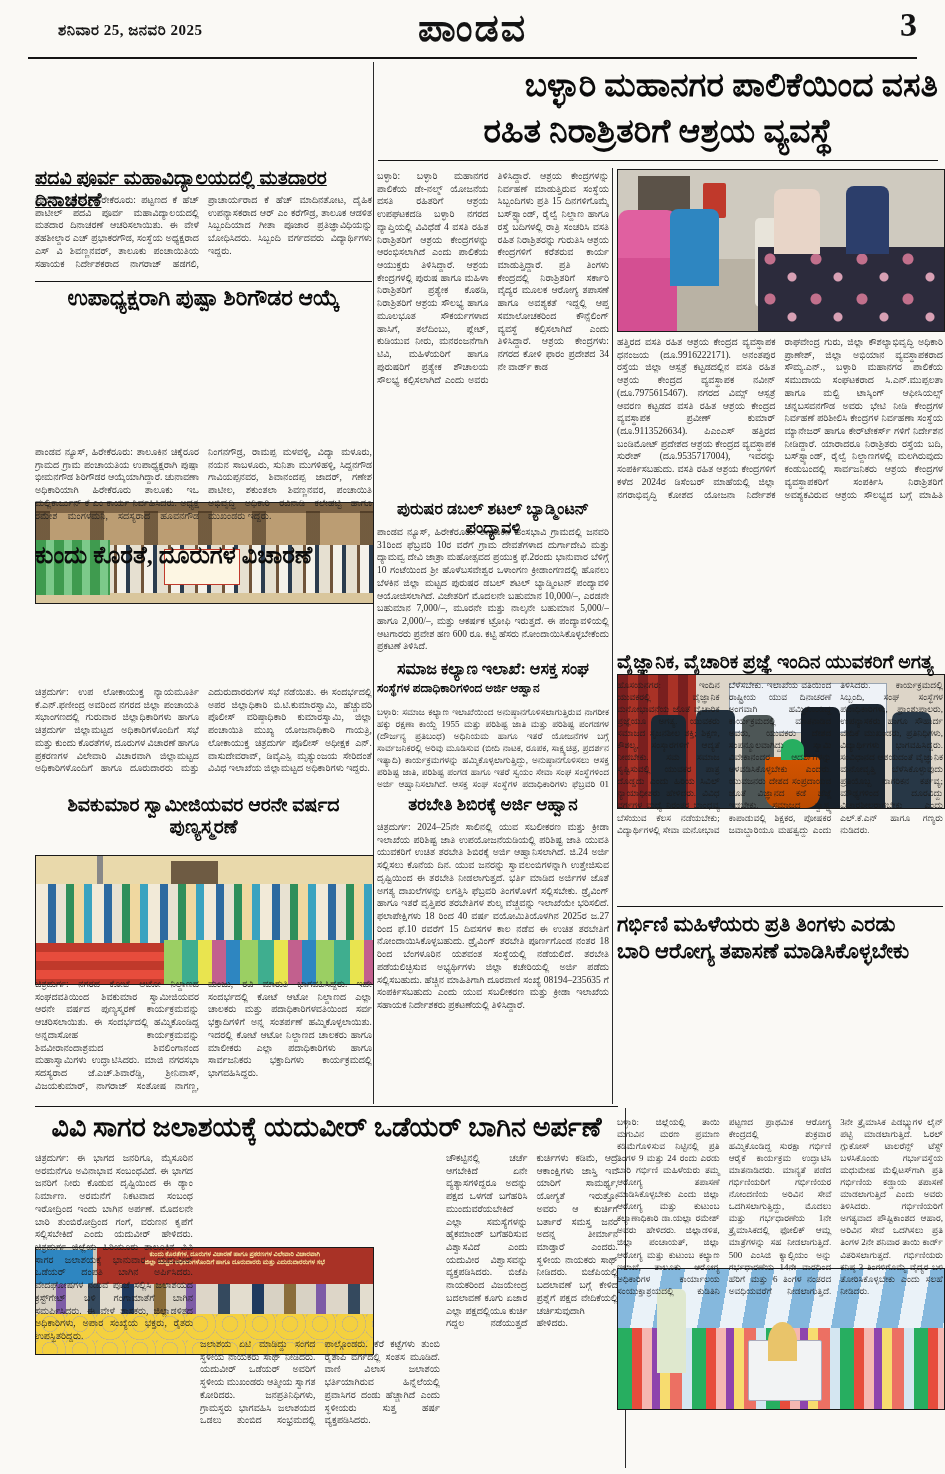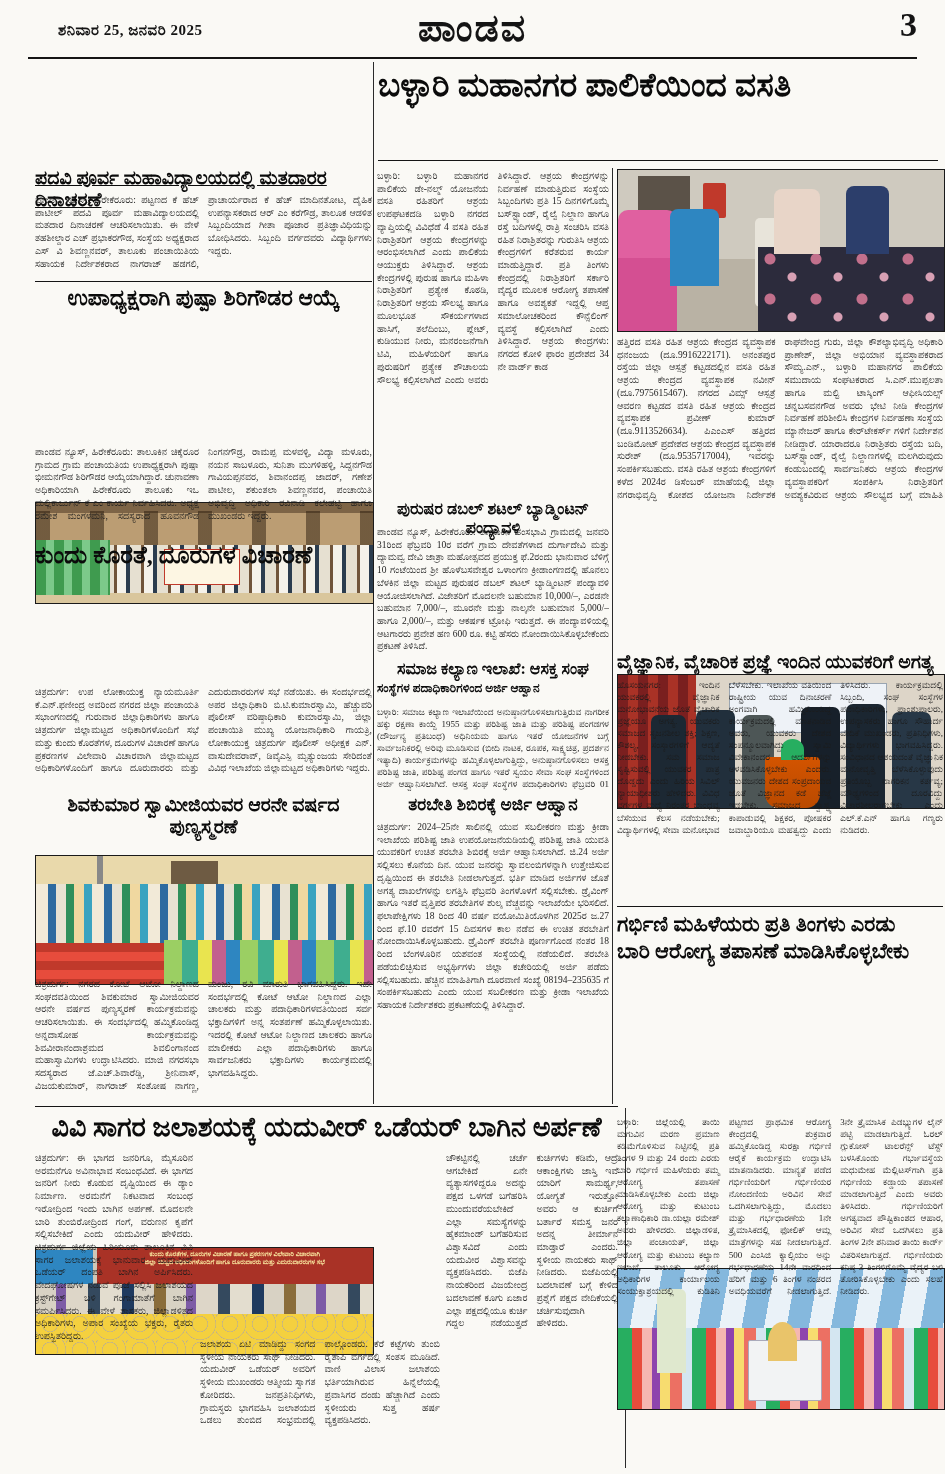--- a/index.html
+++ b/index.html
@@ -27,21 +27,22 @@
   <div class="abs head-date" style="left:58px;top:22px;">ಶನಿವಾರ 25, ಜನವರಿ 2025</div>
   <div class="abs masthead" style="left:0;right:0;top:6px;text-align:center;">ಪಾಂಡವ</div>
   <div class="abs pageno" style="right:28px;top:6px;">3</div>
   <div class="hrule" style="left:28px;right:28px;top:57px;"></div>
 
   <div class="vrule" style="left:373px;top:62px;height:1042px;"></div>
   <div class="vrule" style="left:612px;top:168px;height:936px;"></div>
   <div class="vrule" style="left:625px;top:1108px;height:360px;"></div>
   <div class="hrule" style="left:35px;width:583px;top:1106px;height:1px;"></div>
 
-  <div class="abs hl" style="left:378px;width:560px;top:66px;font-size:33px;text-align:left;">ಬಳ್ಳಾರಿ ಮಹಾನಗರ ಪಾಲಿಕೆಯಿಂದ ವಸತಿ</div>
+  <div class="abs hl" style="left:378px;width:560px;top:66px;font-size:33px;text-align:right;">ಬಳ್ಳಾರಿ ಮಹಾನಗರ ಪಾಲಿಕೆಯಿಂದ ವಸತಿ</div>
+  <div class="abs hl" style="left:378px;width:560px;top:112px;font-size:33px;text-align:center;">ರಹಿತ ನಿರಾಶ್ರಿತರಿಗೆ ಆಶ್ರಯ ವ್ಯವಸ್ಥೆ</div>
   <div class="hrule" style="left:378px;width:560px;top:160px;height:1px;"></div>
 
   <div class="abs body-txt cols2" style="left:377px;width:232px;top:170px;height:326px;overflow:hidden;">ಬಳ್ಳಾರಿ: ಬಳ್ಳಾರಿ ಮಹಾನಗರ ಪಾಲಿಕೆಯ ಡೇ-ನಲ್ಮ್ ಯೋಜನೆಯ ವಸತಿ ರಹಿತರಿಗೆ ಆಶ್ರಯ ಉಪಘಟಕದಡಿ ಬಳ್ಳಾರಿ ನಗರದ ವ್ಯಾಪ್ತಿಯಲ್ಲಿ ವಿವಿಧೆಡೆ 4 ವಸತಿ ರಹಿತ ನಿರಾಶ್ರಿತರಿಗೆ ಆಶ್ರಯ ಕೇಂದ್ರಗಳನ್ನು ಆರಂಭಿಸಲಾಗಿದೆ ಎಂದು ಪಾಲಿಕೆಯ ಆಯುಕ್ತರು ತಿಳಿಸಿದ್ದಾರೆ. ಆಶ್ರಯ ಕೇಂದ್ರಗಳಲ್ಲಿ ಪುರುಷ ಹಾಗೂ ಮಹಿಳಾ ನಿರಾಶ್ರಿತರಿಗೆ ಪ್ರತ್ಯೇಕ ಕೊಠಡಿ, ನಿರಾಶ್ರಿತರಿಗೆ ಆಶ್ರಯ ಸೌಲಭ್ಯ ಹಾಗೂ ಮೂಲಭೂತ ಸೌಕರ್ಯಗಳಾದ ಹಾಸಿಗೆ, ತಲೆದಿಂಬು, ಪ್ಲೇಟ್, ಕುಡಿಯುವ ನೀರು, ಮನರಂಜನೆಗಾಗಿ ಟಿವಿ, ಮಹಿಳೆಯರಿಗೆ ಹಾಗೂ ಪುರುಷರಿಗೆ ಪ್ರತ್ಯೇಕ ಶೌಚಾಲಯ ಸೌಲಭ್ಯ ಕಲ್ಪಿಸಲಾಗಿದೆ ಎಂದು ಅವರು ತಿಳಿಸಿದ್ದಾರೆ. ಆಶ್ರಯ ಕೇಂದ್ರಗಳನ್ನು ನಿರ್ವಹಣೆ ಮಾಡುತ್ತಿರುವ ಸಂಸ್ಥೆಯ ಸಿಬ್ಬಂದಿಗಳು ಪ್ರತಿ 15 ದಿನಗಳಿಗೊಮ್ಮೆ ಬಸ್‌ಸ್ಟ್ಯಾಂಡ್, ರೈಲ್ವೆ ನಿಲ್ದಾಣ ಹಾಗೂ ರಸ್ತೆ ಬದಿಗಳಲ್ಲಿ ರಾತ್ರಿ ಸಂಚರಿಸಿ ವಸತಿ ರಹಿತ ನಿರಾಶ್ರಿತರನ್ನು ಗುರುತಿಸಿ ಆಶ್ರಯ ಕೇಂದ್ರಗಳಿಗೆ ಕರೆತರುವ ಕಾರ್ಯ ಮಾಡುತ್ತಿದ್ದಾರೆ. ಪ್ರತಿ ತಿಂಗಳು ಕೇಂದ್ರದಲ್ಲಿ ನಿರಾಶ್ರಿತರಿಗೆ ಸರ್ಕಾರಿ ವೈದ್ಯರ ಮೂಲಕ ಆರೋಗ್ಯ ತಪಾಸಣೆ ಹಾಗೂ ಅವಶ್ಯಕತೆ ಇದ್ದಲ್ಲಿ ಆಪ್ತ ಸಮಾಲೋಚಕರಿಂದ ಕೌನ್ಸೆಲಿಂಗ್ ವ್ಯವಸ್ಥೆ ಕಲ್ಪಿಸಲಾಗಿದೆ ಎಂದು ತಿಳಿಸಿದ್ದಾರೆ. ಆಶ್ರಯ ಕೇಂದ್ರಗಳು: ನಗರದ ಕೋಳಿ ಫಾರಂ ಪ್ರದೇಶದ 34 ನೇ ವಾರ್ಡ್ ಕಾಡ</div>
 
   <div class="abs photo" style="left:617px;width:326px;top:169px;height:161px;background:linear-gradient(180deg,#cfcabf 0 55%,#b9b2a4 55% 100%);">
     <div class="abs" style="left:6%;top:4%;width:16%;height:40%;background:#5b5248;"></div>
     <div class="abs" style="left:26%;top:8%;width:7%;height:22%;background:#c0392b;border-radius:2px;"></div>
     <div class="abs" style="left:42%;top:30%;width:14%;height:55%;background:#e8e4da;border-radius:5px;"></div>
     <div class="abs" style="left:43%;right:0;bottom:0;height:52%;background:#2c2b3c;background-image:radial-gradient(circle at 12px 12px,#c2708c 5px,transparent 6px),radial-gradient(circle at 34px 30px,#d8a0b4 4px,transparent 5px);background-size:46px 40px;"></div>
     <div class="abs" style="left:0;bottom:0;width:18%;height:75%;background:linear-gradient(180deg,#e060a0 0 40%,#d44f92 40% 100%);border-radius:10px 10px 0 0;"></div>

